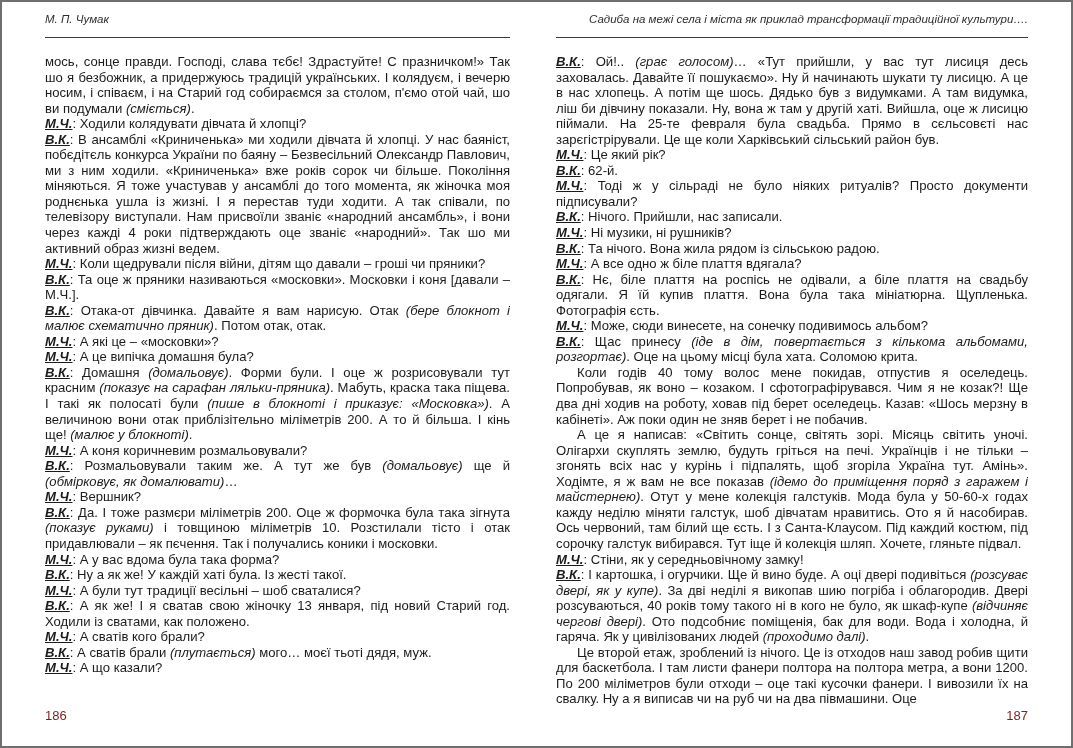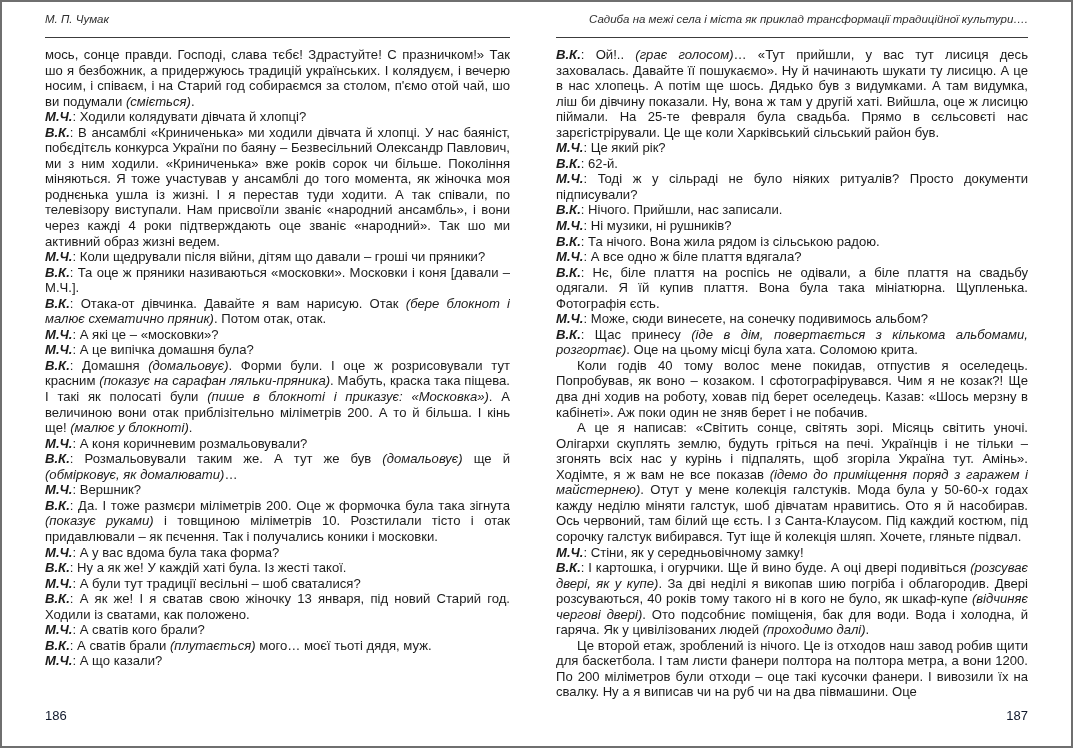--- a/index.html
+++ b/index.html
@@ -30,41 +30,42 @@
     font-style: italic;
     font-size: 11.5px;
     color: #2e2e2e;
     padding-bottom: 12px;
     border-bottom: 1px solid #3c3c3c;
     white-space: nowrap;
     overflow: hidden;
   }
   .page-right .page-header { text-align: right; }
   .page-body {
-    margin-top: 9px;
+    margin-top: 16px;
     font-size: 13.1px;
     line-height: 15.55px;
     text-align: justify;
     height: 652px;
     overflow: hidden;
     hyphens: auto;
     -webkit-hyphens: auto;
   }
   p.para { margin: 0; }
   p.para.indent { text-indent: 21px; }
   .speaker {
     font-weight: bold;
     font-style: italic;
+    text-decoration: underline;
   }
   .it { font-style: italic; }
   .page-number {
     position: absolute;
     bottom: 23px;
     font-size: 13px;
-    color: #0f172a;
+    color: #7f1d1d;
   }
   .page-left  .page-number { left: 43px; }
   .page-right .page-number { right: 43px; }
 </style>
 </head>
 <body>
 
 <div class="spread">
 
   <div class="page page-left">

